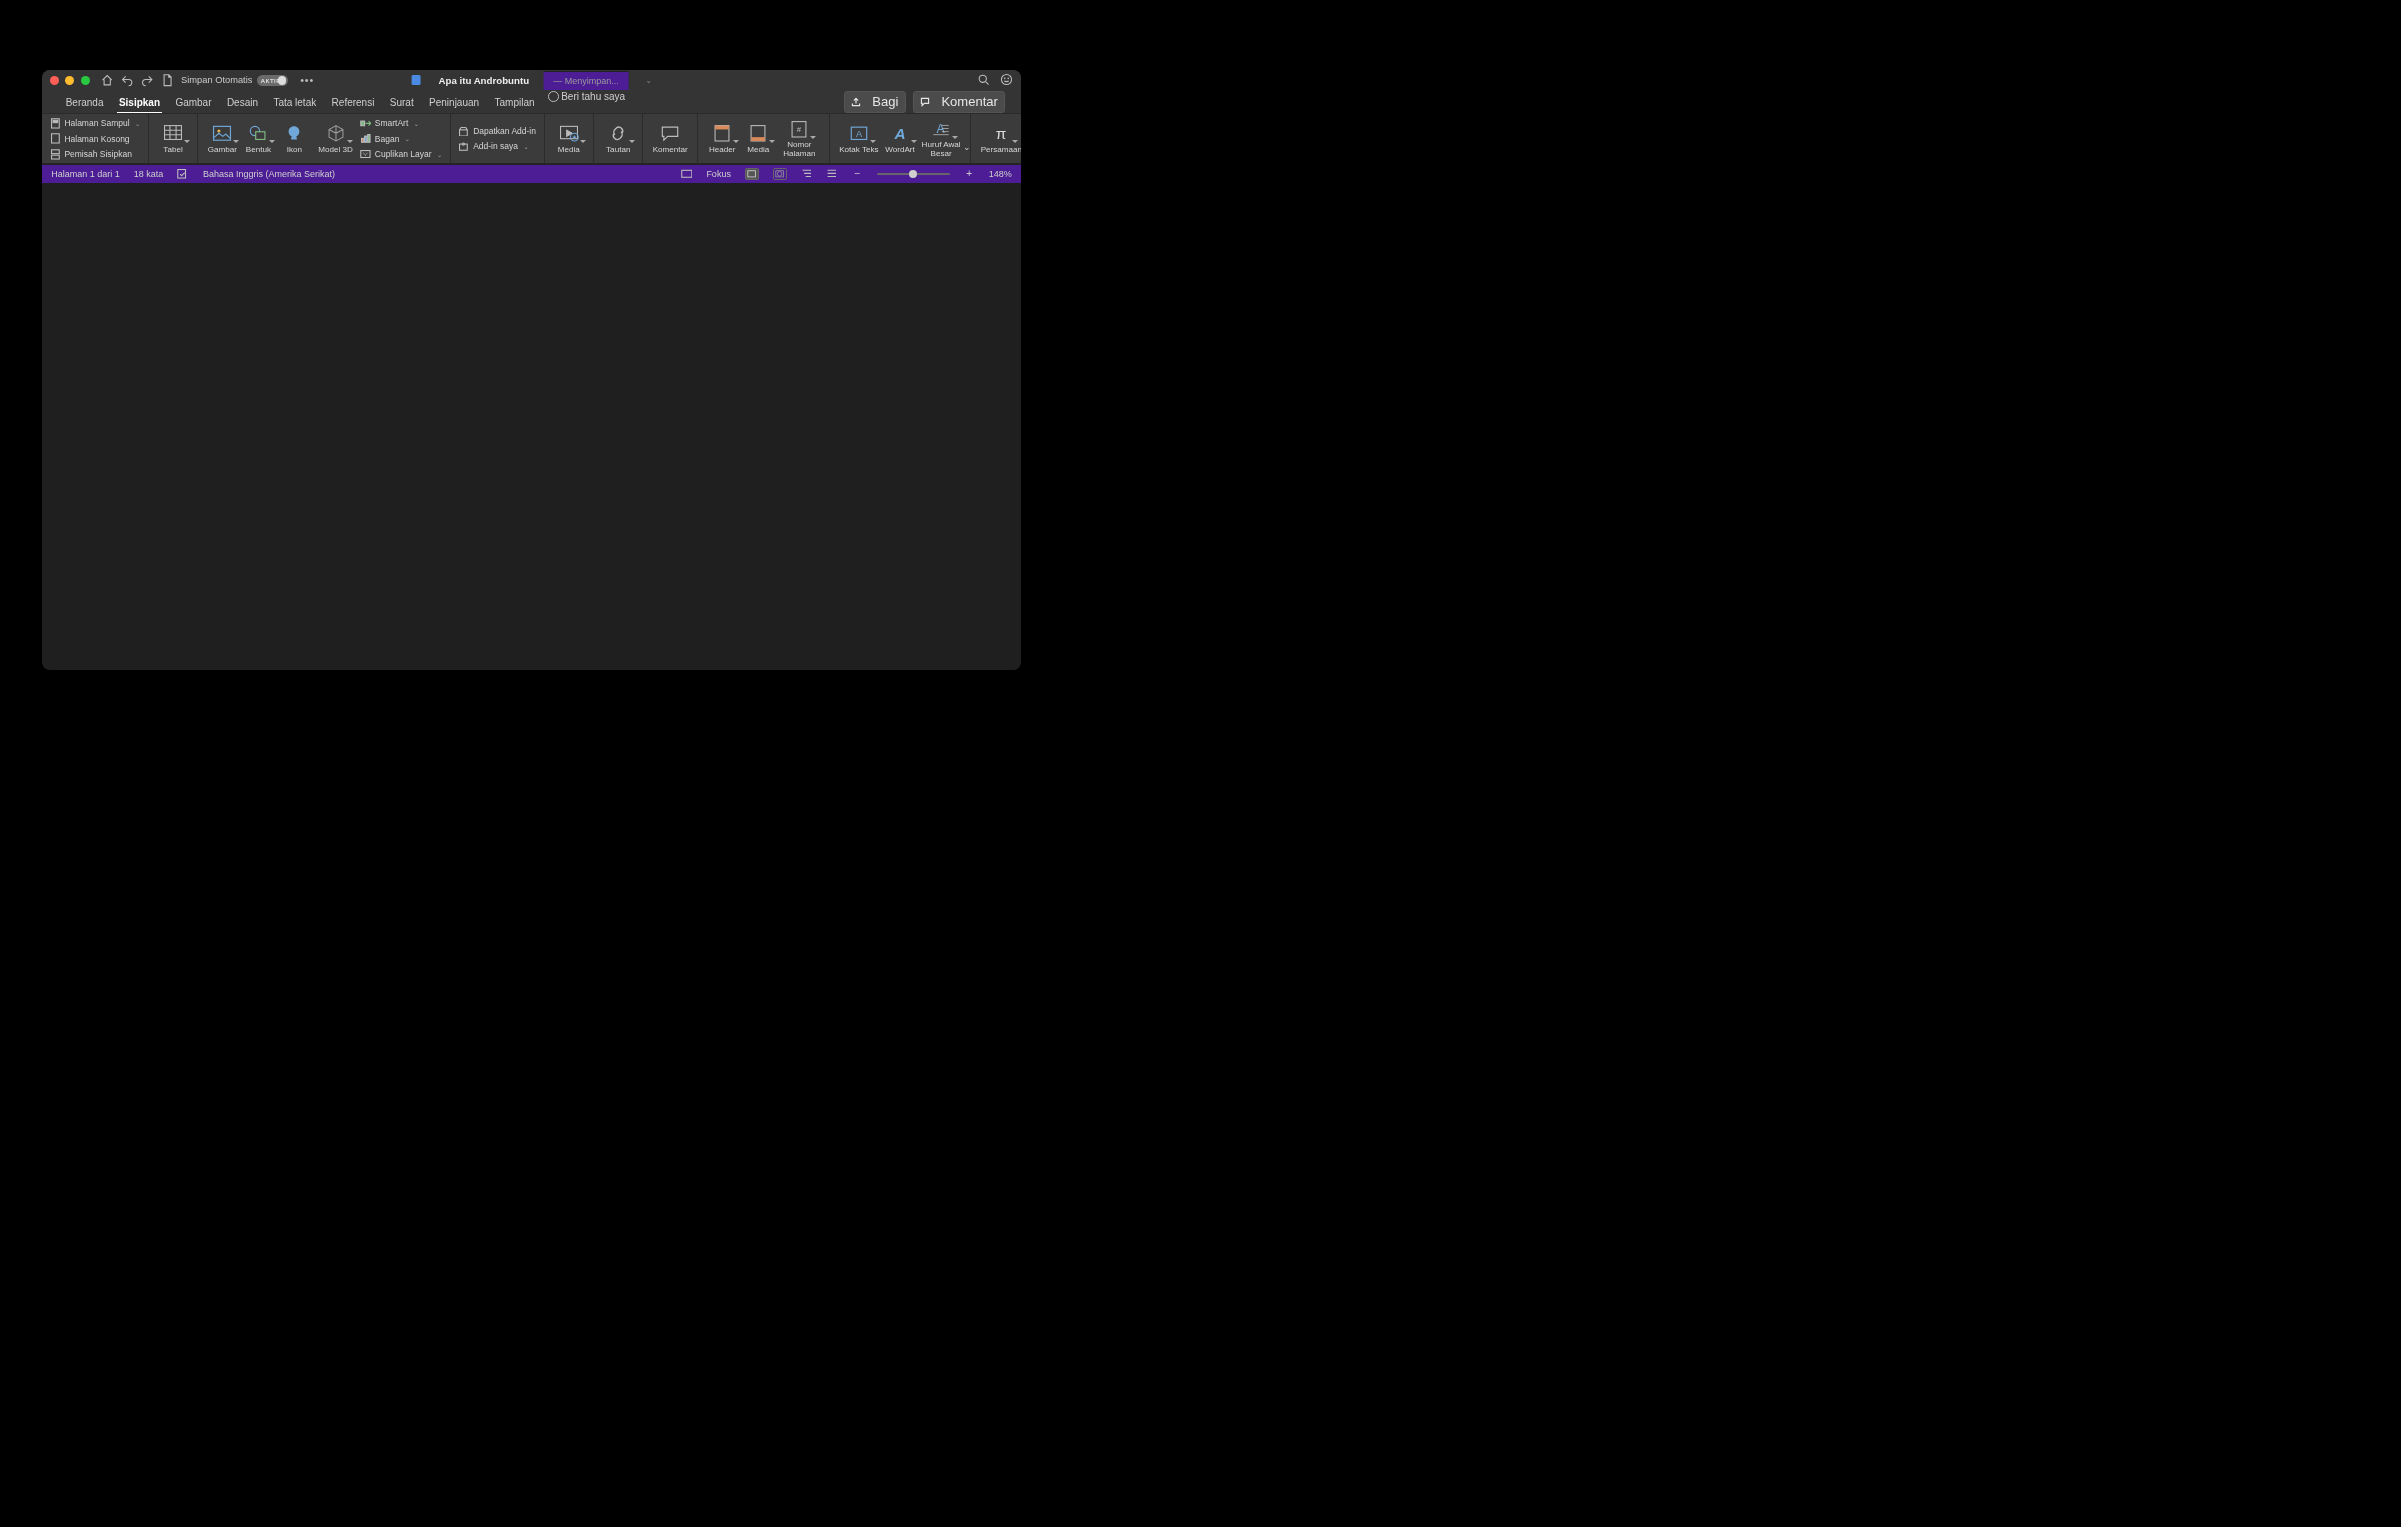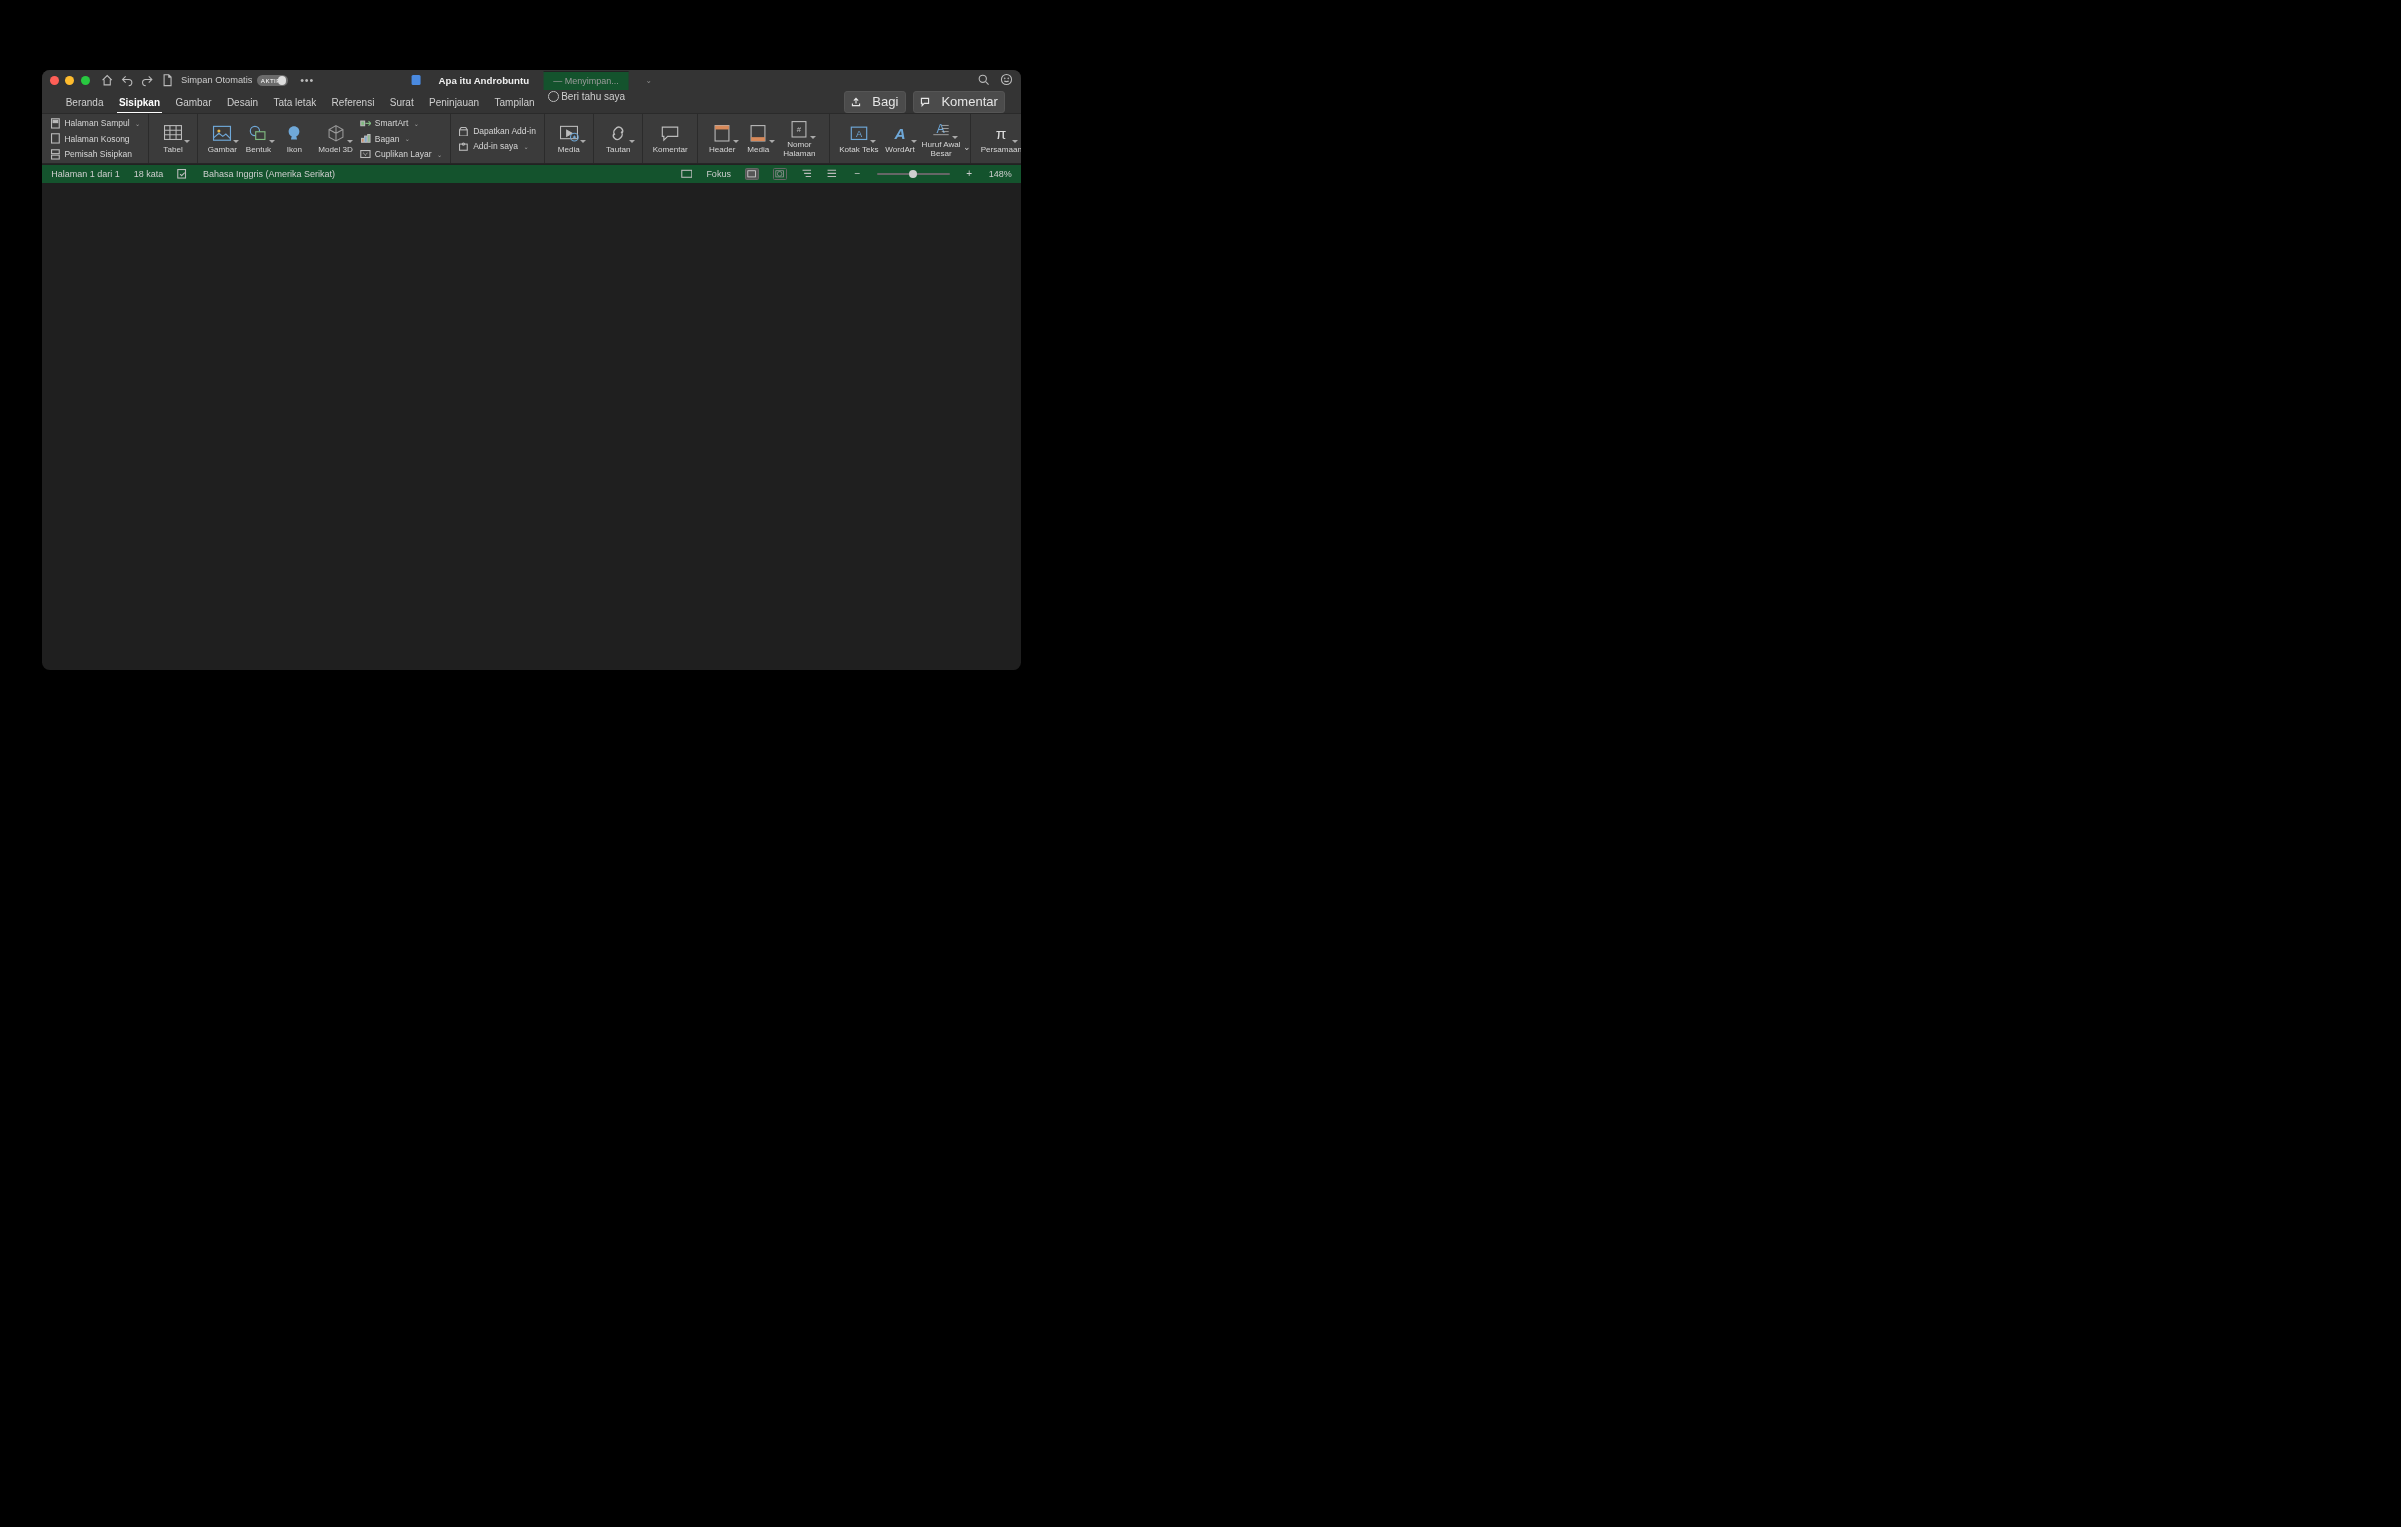--- a/index.html
+++ b/index.html
@@ -64,21 +64,21 @@
   
   .doc-area{flex:1;background:#1a1a1a;display:flex;justify-content:center;overflow:hidden;position:relative}
   .page{width:603px;height:478px;background:#fff;margin-top:0;position:relative}
   .hdr-img{position:absolute;top:23px;left:50%;transform:translateX(-50%);font-size:37px;font-weight:500;color:#111;letter-spacing:-0.8px}
   .hdr-img svg{width:294px;height:43px}
   .pagenum{position:absolute;right:74px;bottom:40px;font-size:9.3px;color:#555;font-family:"Times New Roman",serif}
   .arrow{position:absolute;right:84px;bottom:46px}
   .arrow svg{width:70px;height:46px}
 
   
-  .status{height:18.6px;background:#14532d;border-top:0.8px solid #222;display:flex;align-items:center;padding:0 9.3px;color:#cfcfcf;font-size:9px;gap:14px}
+  .status{height:18.6px;background:#4c1d95;border-top:0.8px solid #222;display:flex;align-items:center;padding:0 9.3px;color:#cfcfcf;font-size:9px;gap:14px}
   .status .spacer{flex:1}
   .status .sicon{width:11.6px;height:11.6px;display:flex;align-items:center;justify-content:center}
   .status .sicon svg{width:11.6px;height:11.6px;stroke:#bbb;fill:none;stroke-width:1.4}
   .viewbtn{width:14px;height:12.4px;border:0.8px solid #666;border-radius:1.5px;display:flex;align-items:center;justify-content:center}
   .viewbtn.active{background:#555}
   .slider{width:73px;height:2.3px;background:#666;position:relative;border-radius:1.5px}
   .slider .thumb{position:absolute;top:-3.1px;left:44%;width:8.5px;height:8.5px;border-radius:50%;background:#cfcfcf}
   .pm{font-size:10px;color:#cfcfcf;width:10.8px;text-align:center}
 </style>
 </head>

